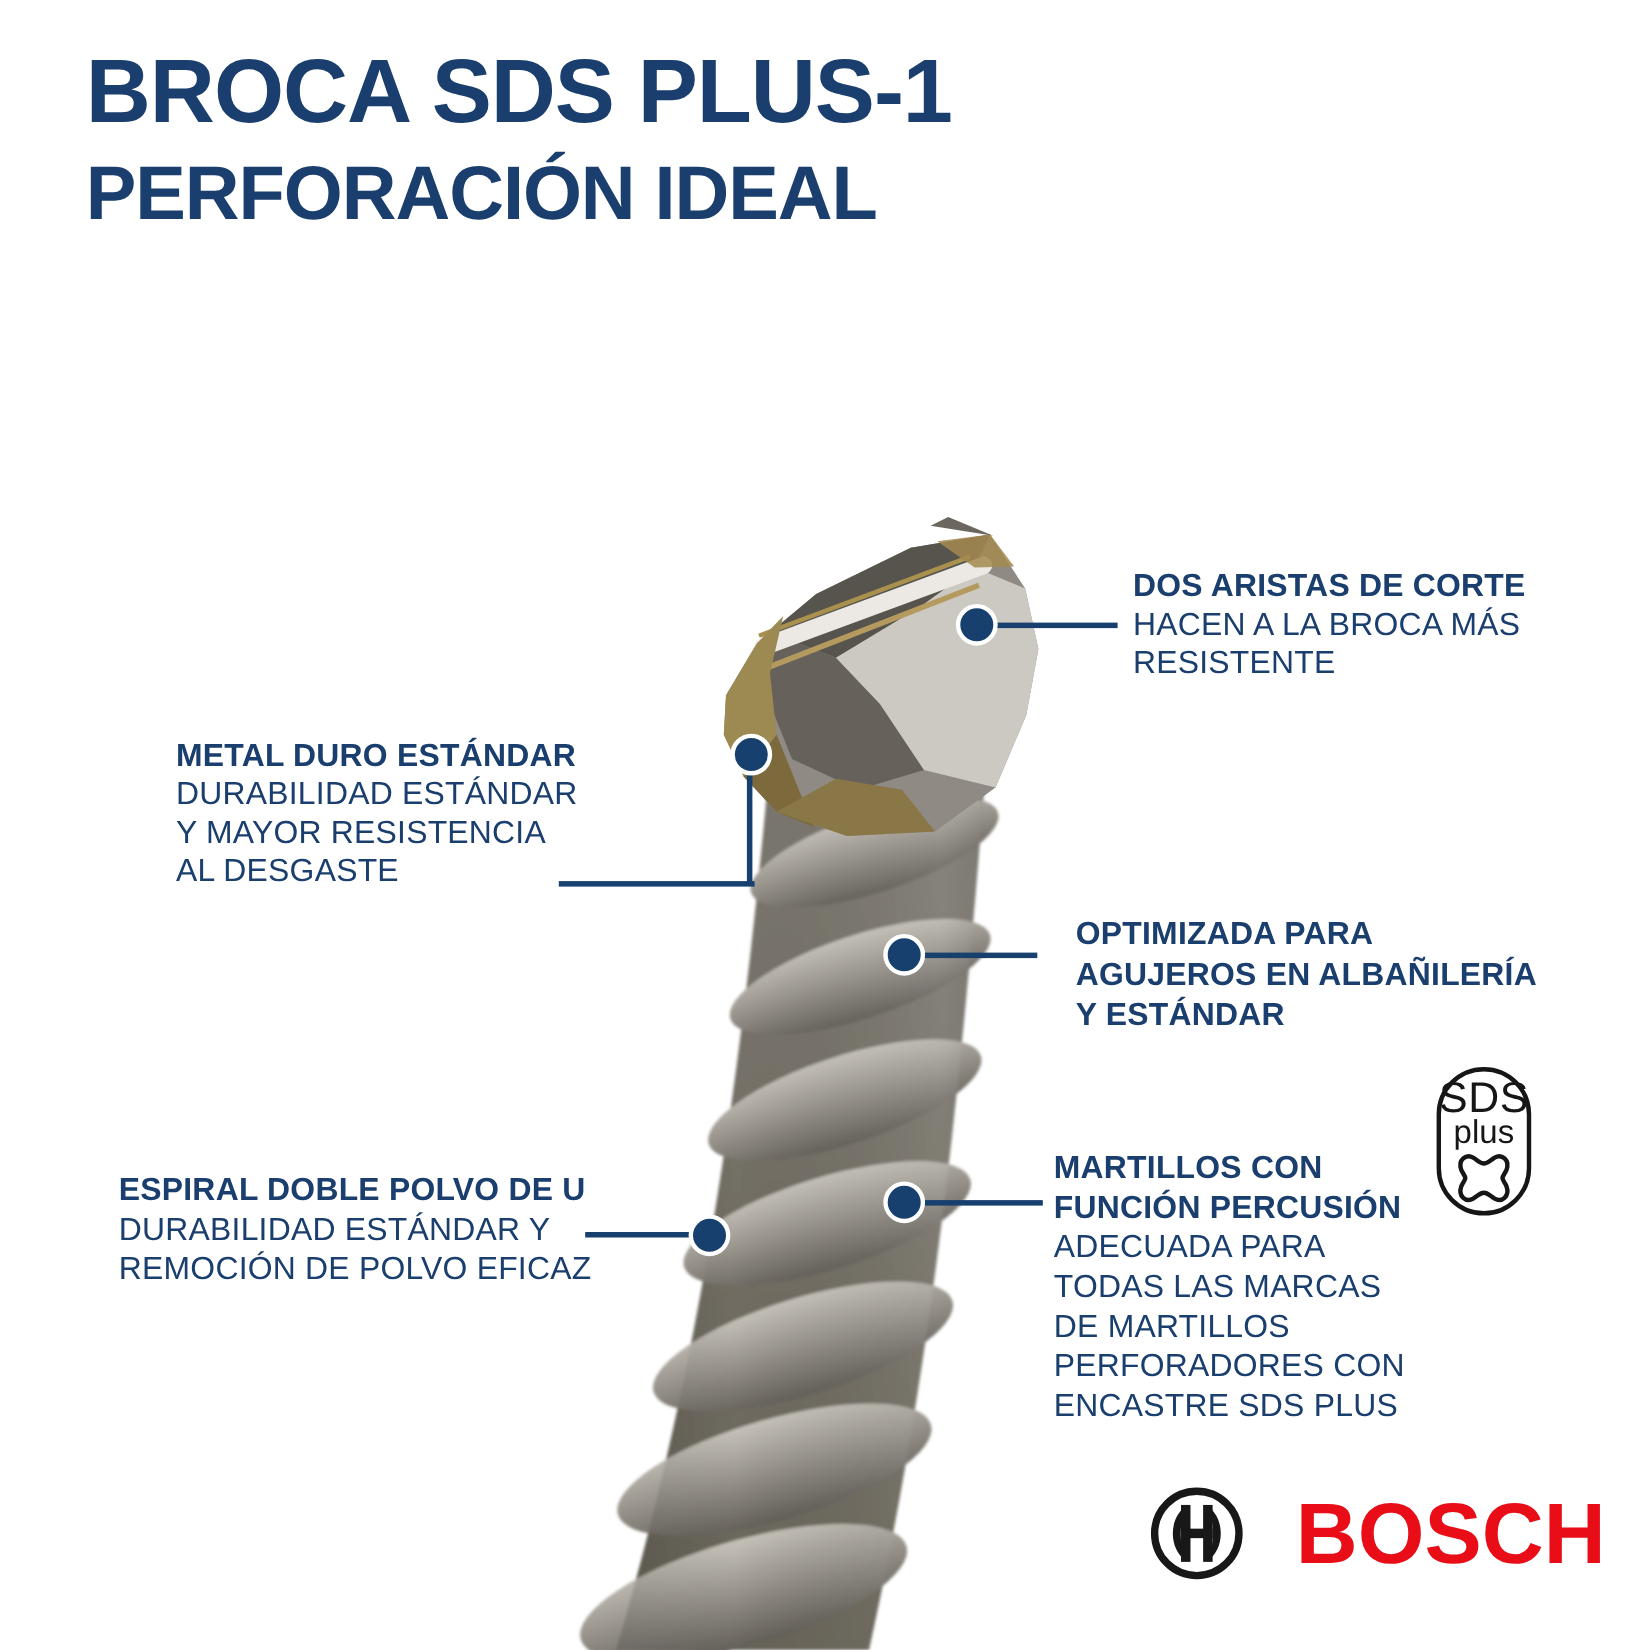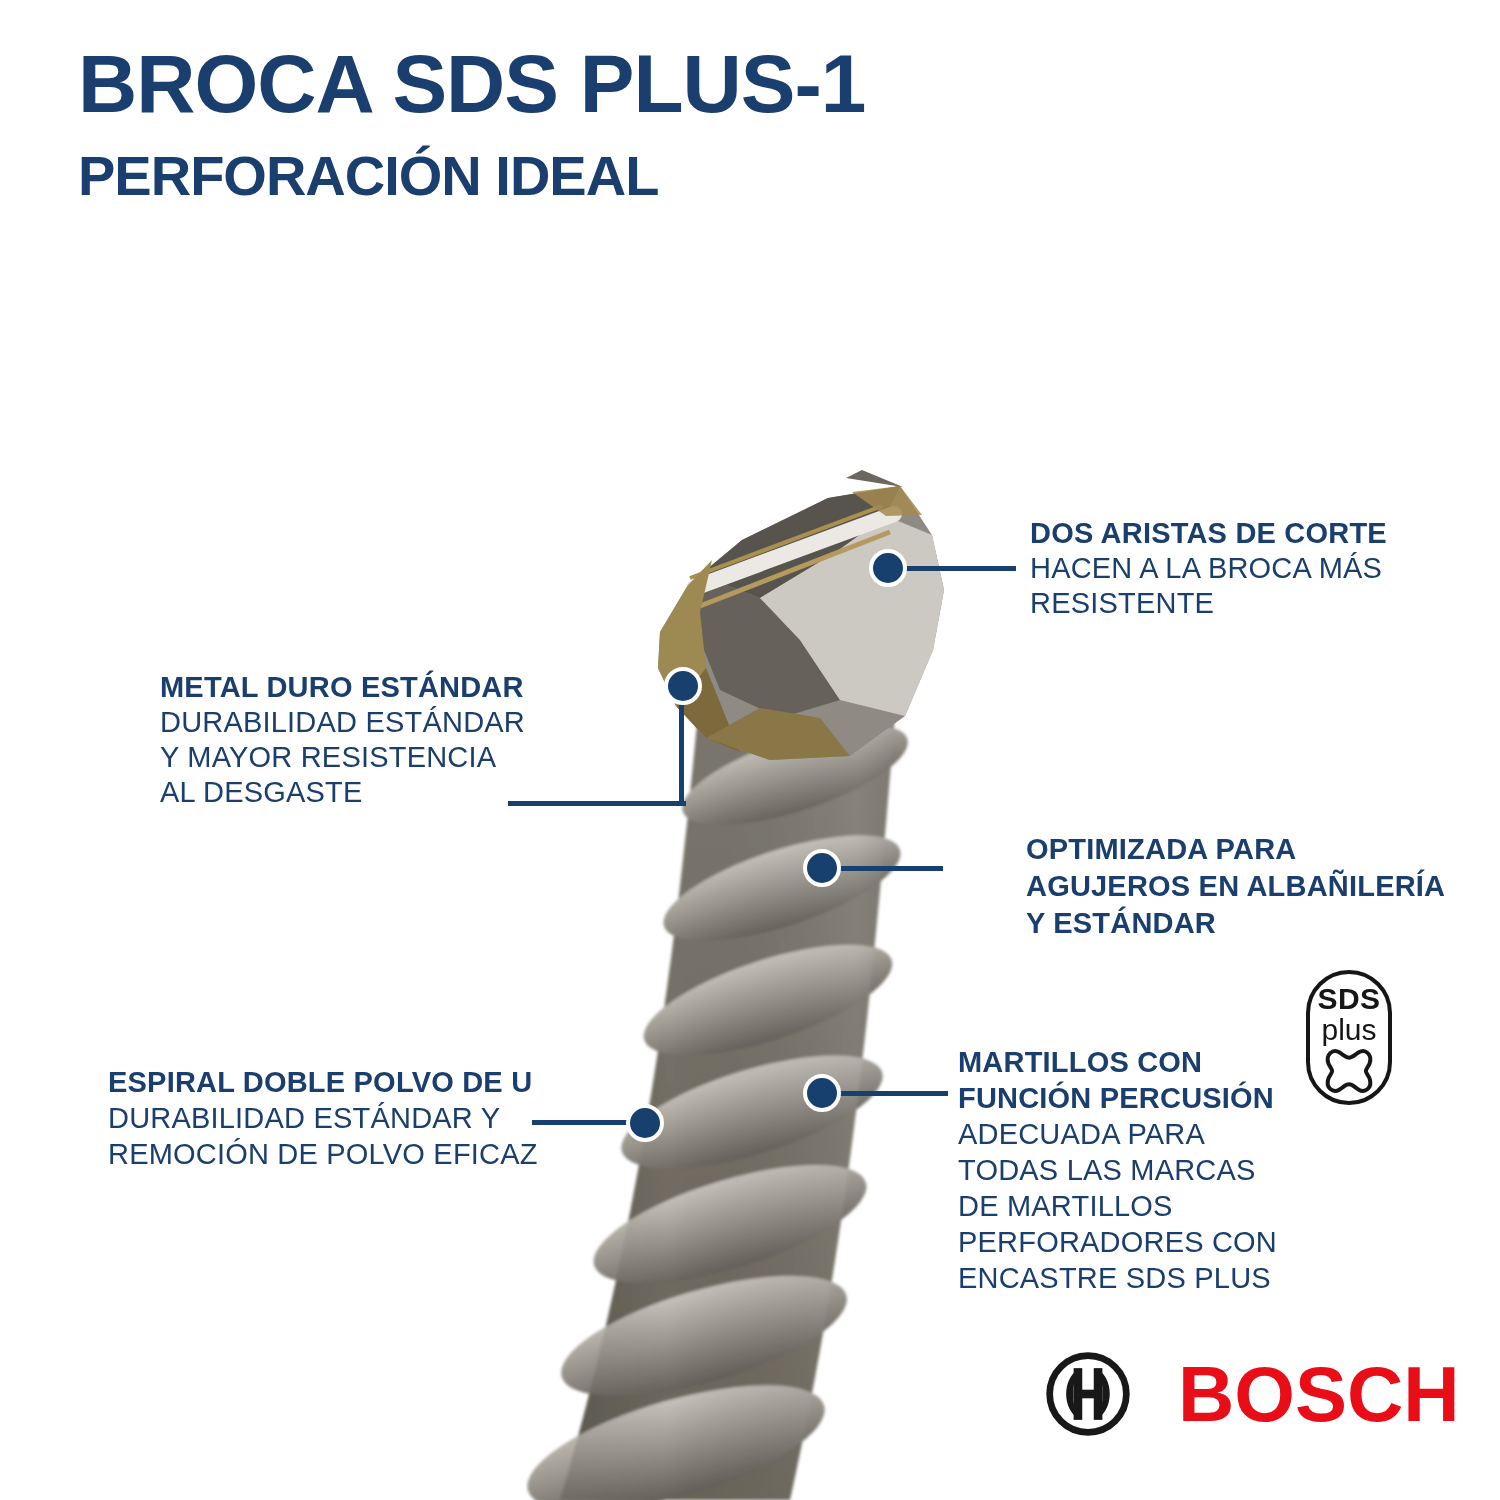--- a/index.html
+++ b/index.html
@@ -3,27 +3,27 @@
 <meta charset="utf-8">
 <style>
   html,body{margin:0;padding:0;background:#fff;}
   #canvas{
     position:relative;width:1500px;height:1500px;background:#ffffff;overflow:hidden;
     font-family:"Liberation Sans", sans-serif;
   }
   
   #header{position:absolute;left:78px;top:38px;color:#1a3e6d;}
   #title1{font-size:82px;font-weight:700;letter-spacing:-1px;line-height:92px;}
-  #title2{font-size:56px;font-weight:700;letter-spacing:-1px;line-height:80px;margin-top:6px;}
+  #title2{font-size:69px;font-weight:700;letter-spacing:-1px;line-height:80px;margin-top:6px;}
   
   .callout{position:absolute;color:#1a3e6d;font-size:29px;line-height:35px;font-weight:400;letter-spacing:.2px;}
   .callout .bold{font-weight:700;}
   #co-dos{left:1030px;top:516px;}
   #co-metal{left:160px;top:670px;}
-  #co-opt{left:978px;top:831px;line-height:37px;margin-left:48px;}
+  #co-opt{left:978px;top:831px;line-height:37px;}
   #co-esp{left:108px;top:1064px;line-height:36px;}
   #co-comp{left:958px;top:1044px;line-height:36px;}
   
   .cline{position:absolute;background:#17406f;height:5px;}
   .cline.vert{width:5px;}
   .dot{position:absolute;width:30px;height:30px;border-radius:50%;
        background:#17406f;border:4px solid #ffffff;box-sizing:content-box;}
   #line-dos{left:888px;top:566px;width:128px;}
   #dot-dos{left:869px;top:549px;}
   #line-metal-h{left:508px;top:801px;width:178px;}
@@ -32,21 +32,21 @@
   #line-opt{left:822px;top:866px;width:121px;}
   #dot-opt{left:803px;top:849px;}
   #line-esp{left:532px;top:1120px;width:113px;}
   #dot-esp{left:626px;top:1104px;}
   #line-comp{left:822px;top:1091px;width:126px;}
   #dot-comp{left:803px;top:1074px;}
   
   #sds-badge{position:absolute;left:1306px;top:970px;width:86px;height:135px;
      border:4px solid #161616;border-radius:45px;box-sizing:border-box;
      display:flex;flex-direction:column;align-items:center;padding-top:9px;color:#161616;}
-  #sds-badge .l1{font-size:30px;font-weight:700;line-height:31px;letter-spacing:.5px;}
+  #sds-badge .l1{font-size:39px;font-weight:400;line-height:31px;letter-spacing:.5px;}
   #sds-badge .l2{font-size:30px;font-weight:500;line-height:31px;}
   #sds-badge svg{margin-top:2px;}
   
   #bosch{position:absolute;left:1042px;top:1348px;display:flex;align-items:center;}
   #bosch-word{color:#e90d17;font-size:78px;font-weight:700;letter-spacing:0px;line-height:92px;margin-left:44px;}
   
   #drill{position:absolute;left:0;top:0;}
 </style>
 </head>
 <body>

